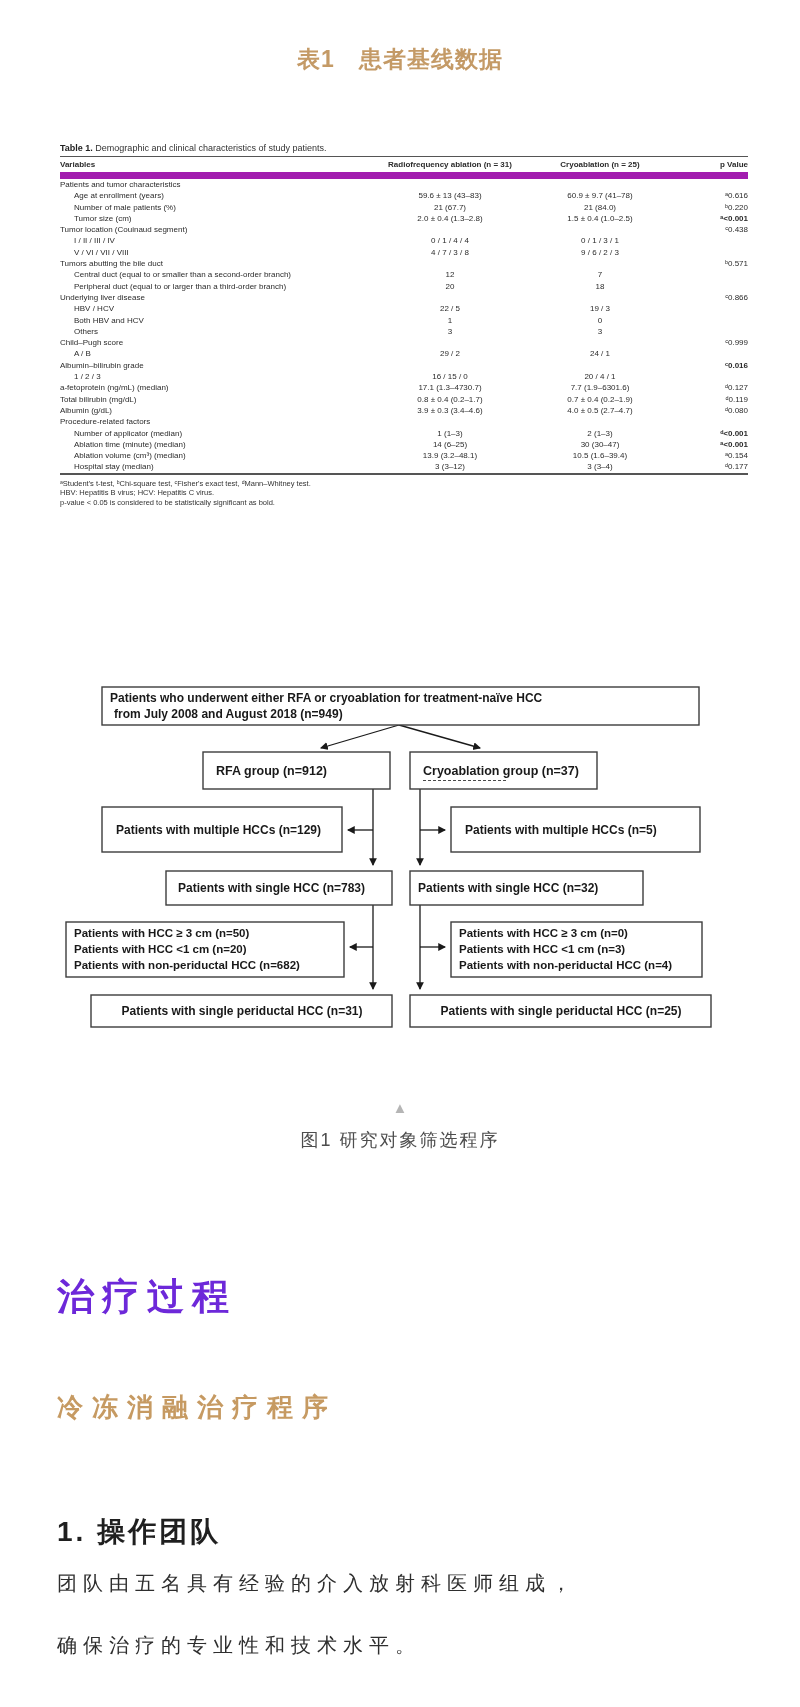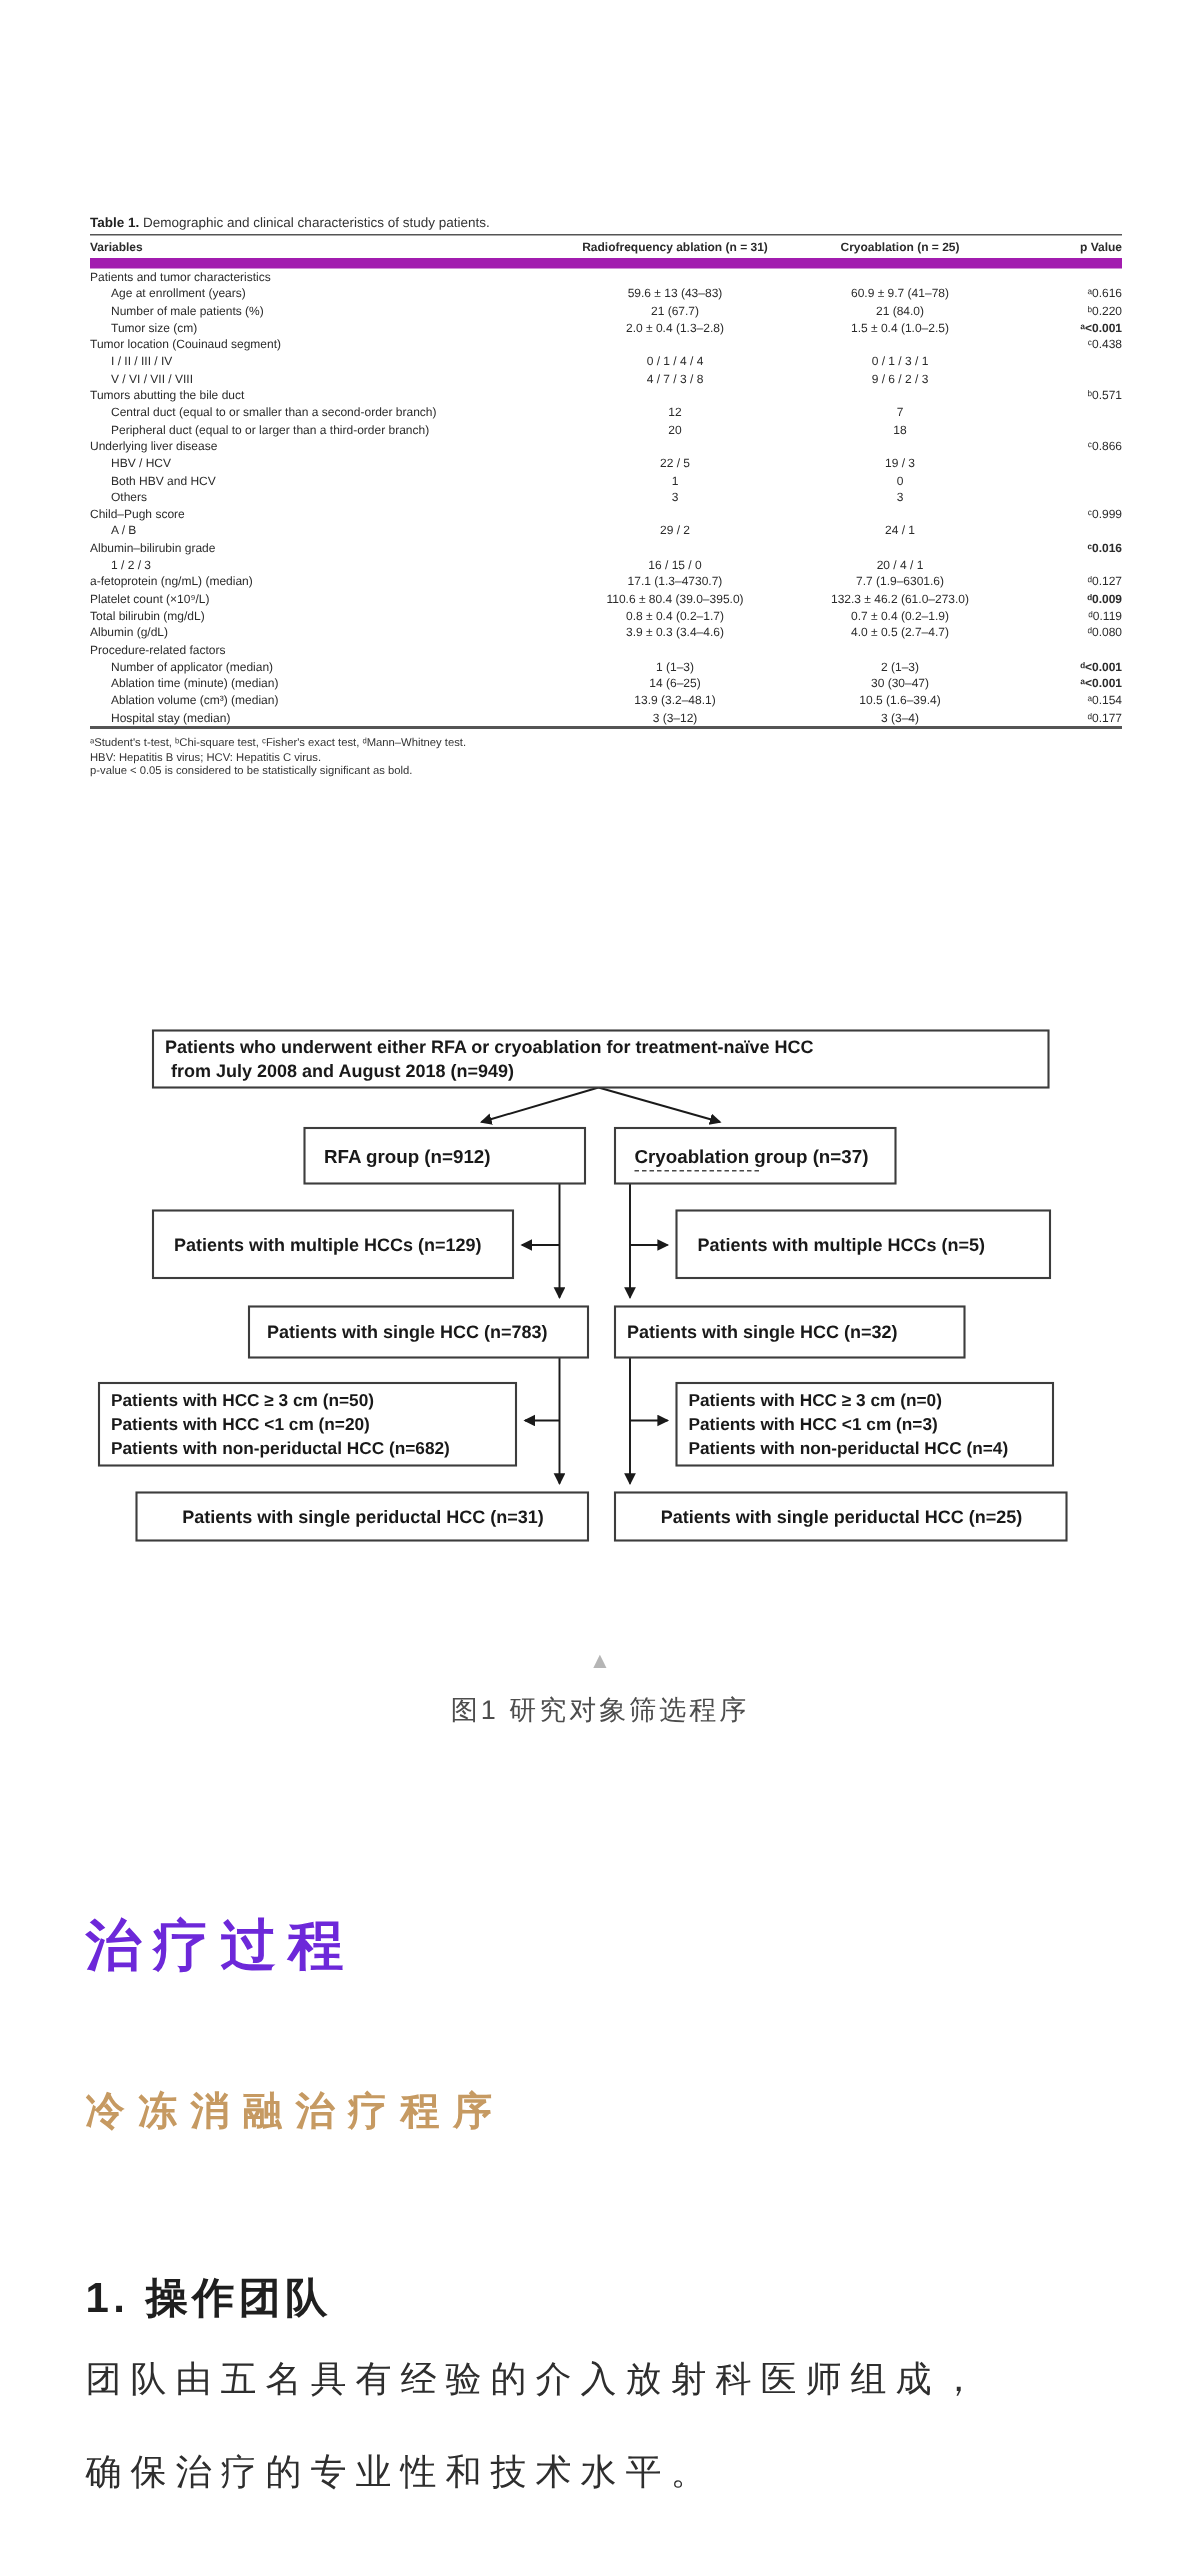--- a/index.html
+++ b/index.html
@@ -38,29 +38,30 @@
   
   .tri{left:0;top:1099px;width:800px;text-align:center;font-size:15px;color:#b5b5b5;}
   .fig-caption{left:0;top:1128px;width:800px;text-align:center;font-size:18px;color:#4d4d4d;
                letter-spacing:2px;}
 
   
   .h-serif{left:57px;top:1252px;font-family:"Liberation Serif","DejaVu Serif",serif;
            font-size:37px;font-weight:bold;color:#6d28d9;letter-spacing:8px;margin-top:20px;}
   .h-gold{left:57px;top:1390px;font-size:26px;font-weight:bold;color:#c69a62;letter-spacing:9px;}
   .h-dark{left:57px;top:1513px;font-size:28px;font-weight:bold;color:#1f1f1f;letter-spacing:3px;}
-  .para{left:57px;width:700px;font-size:24px;color:#2e2e2e;letter-spacing:6px;white-space:nowrap;}
+  .para{left:57px;width:700px;font-size:20px;color:#2e2e2e;letter-spacing:6px;white-space:nowrap;}
   .p1{top:1570px;}
   .p2{top:1632px;}
 </style>
 </head>
 <body>
 
 <div class="page">
 
+  <div class="abs page-title">表1　患者基线数据</div>
 
   <div class="abs tablewrap">
     <p class="tbl-title"><span class="tl">Table 1.</span><span> Demographic and clinical characteristics of study patients.</span></p>
     <table class="t1">
       <colgroup>
           <col style="width:300px">
           <col style="width:180px">
           <col style="width:120px">
           <col style="width:88px">
         </colgroup>
@@ -181,26 +182,20 @@
             <td class="c">20 / 4 / 1</td>
             <td class="pv"></td>
           </tr>
           <tr>
             <td class="lbl">a-fetoprotein (ng/mL) (median)</td>
             <td class="c">17.1 (1.3–4730.7)</td>
             <td class="c">7.7 (1.9–6301.6)</td>
             <td class="pv">ᵈ0.127</td>
           </tr>
           <tr>
-            <td class="lbl">Platelet count (×10⁹/L)</td>
-            <td class="c">110.6 ± 80.4 (39.0–395.0)</td>
-            <td class="c">132.3 ± 46.2 (61.0–273.0)</td>
-            <td class="pv pb">ᵈ0.009</td>
-          </tr>
-          <tr>
             <td class="lbl">Total bilirubin (mg/dL)</td>
             <td class="c">0.8 ± 0.4 (0.2–1.7)</td>
             <td class="c">0.7 ± 0.4 (0.2–1.9)</td>
             <td class="pv">ᵈ0.119</td>
           </tr>
           <tr>
             <td class="lbl">Albumin (g/dL)</td>
             <td class="c">3.9 ± 0.3 (3.4–4.6)</td>
             <td class="c">4.0 ± 0.5 (2.7–4.7)</td>
             <td class="pv">ᵈ0.080</td>

